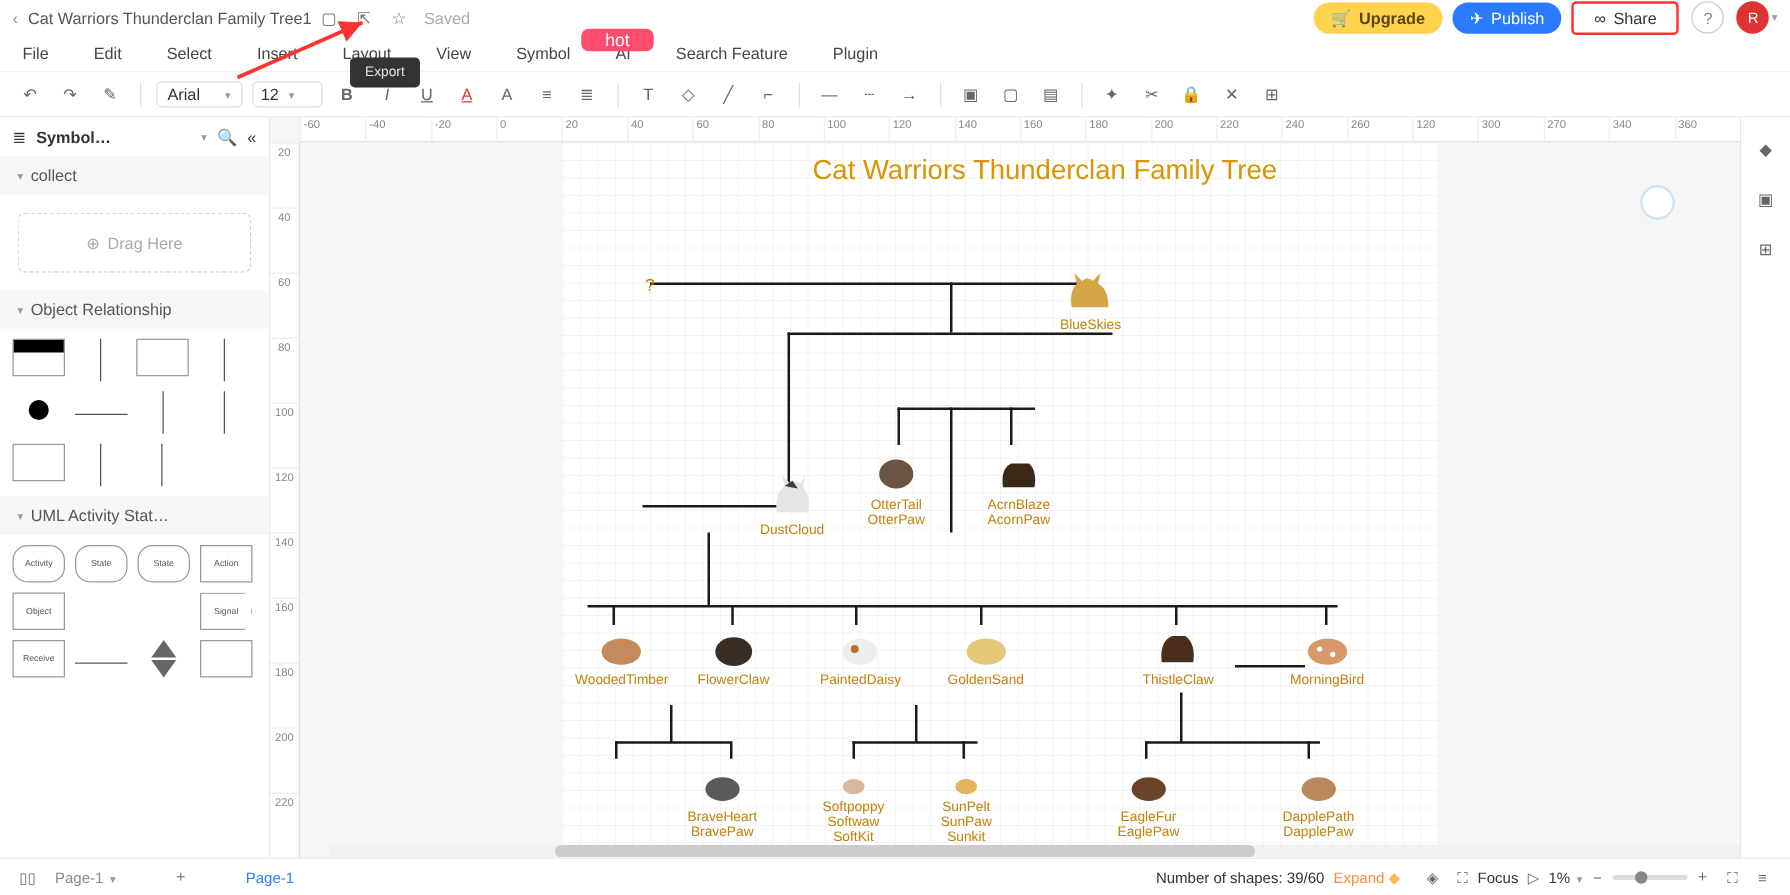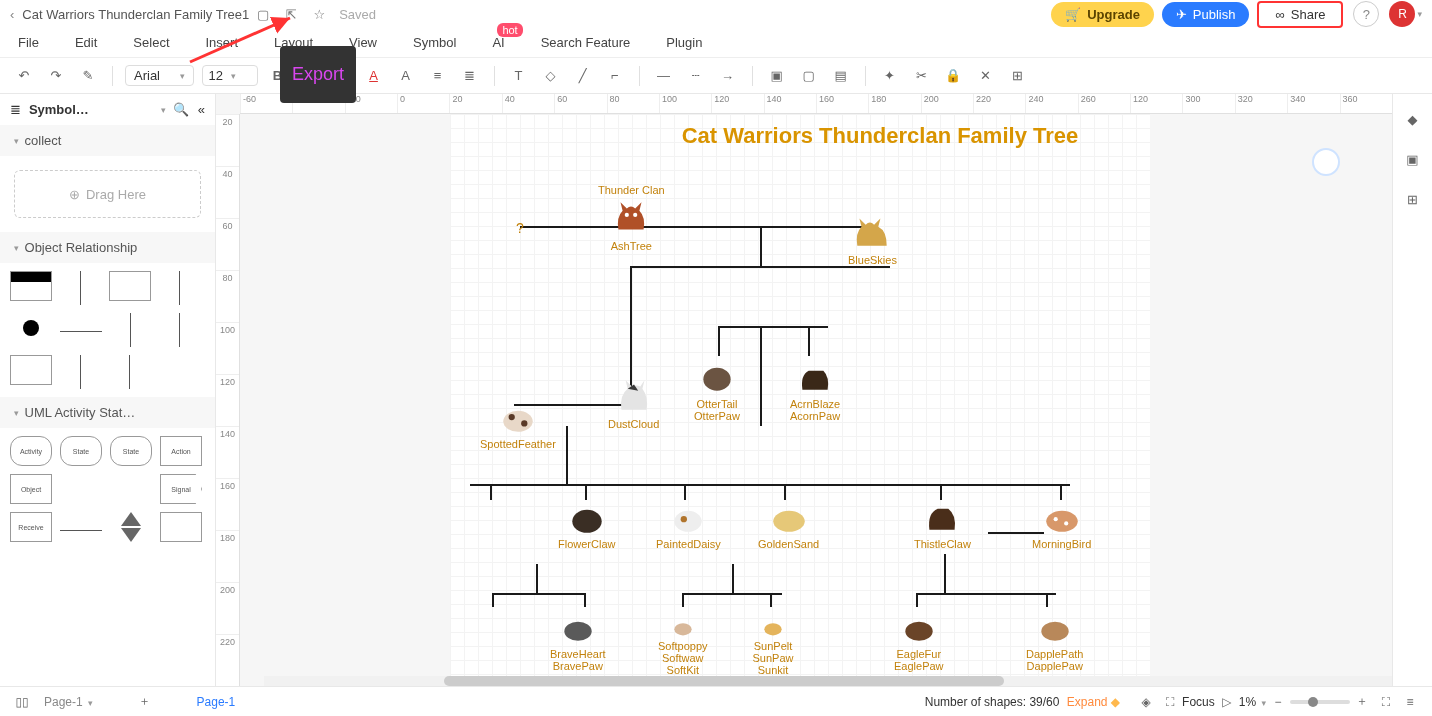--- a/index.html
+++ b/index.html
@@ -9,25 +9,25 @@
 .titlebar .title{color:#555;flex:0 0 auto}
 .titlebar .tbicon{width:28px;display:inline-flex;justify-content:center;color:#777;cursor:pointer}
 .titlebar .saved{color:#aaa;margin-left:6px}
 .titlebar .spacer{flex:1}
 .btn{display:inline-flex;align-items:center;gap:6px;padding:5px 14px;border-radius:16px;font-size:13px;cursor:pointer}
 .btn-upgrade{background:#ffd34d;color:#5b4400;font-weight:600}
 .btn-publish{background:#2a7bff;color:#fff}
 .btn-share{border:2px solid #f33;border-radius:4px;padding:4px 16px}
 .help{width:26px;height:26px;border:1px solid #ccc;border-radius:50%;display:inline-flex;align-items:center;justify-content:center;color:#888;margin-left:10px}
 .avatar{width:26px;height:26px;border-radius:50%;background:#d33;color:#fff;display:inline-flex;align-items:center;justify-content:center;margin-left:10px;font-size:12px}
-.tooltip{position:absolute;top:46px;left:280px;background:#333;color:#d946ef;padding:18px 12px;border-radius:4px;font-size:18px;z-index:20}
+.tooltip{position:absolute;top:46px;left:280px;background:#333;color:#e5e5e5;padding:6px 12px;border-radius:4px;font-size:11px;z-index:20}
 .arrow{position:absolute;z-index:19}
 .menubar{height:30px;display:flex;align-items:center;padding:0 18px;gap:36px;background:#fff;border-bottom:1px solid #eee}
 .menubar .mitem{color:#444;cursor:pointer;position:relative}
-.hot{position:absolute;top:-12px;right:-18px;background:#ff4d6d;color:#fff;font-size:11px;padding:1px 5px;border-radius:6px}
+.hot{position:absolute;top:-12px;right:-18px;background:#ff4d6d;color:#fff;font-size:14px;padding:1px 19px;border-radius:6px}
 .toolbar{height:36px;display:flex;align-items:center;padding:0 12px;gap:8px;border-bottom:1px solid #e8e8e8;background:#fff}
 .toolbar .ticon{width:24px;height:24px;display:inline-flex;align-items:center;justify-content:center;color:#666;cursor:pointer}
 .toolbar .sep{width:1px;height:20px;background:#e0e0e0;margin:0 4px}
 .font-sel{border:1px solid #ddd;border-radius:4px;padding:2px 8px;display:flex;align-items:center;gap:18px}
 .size-sel{border:1px solid #ddd;border-radius:4px;padding:2px 6px;display:flex;align-items:center;gap:6px;width:56px}
 .main{display:flex;height:592px}
 .sidebar{width:216px;border-right:1px solid #e8e8e8;display:flex;flex-direction:column;background:#fff}
 .sb-head{display:flex;align-items:center;padding:8px 10px;gap:8px}
 .sb-head .title{flex:1;font-weight:600;color:#333}
 .sb-section{padding:8px 12px;color:#555;display:flex;align-items:center;gap:6px;background:#f7f7f7}
@@ -44,21 +44,21 @@
 .shape.tri::before,.shape.tri::after{content:"";position:absolute;width:0;height:0;border-left:10px solid transparent;border-right:10px solid transparent}
 .shape.tri::before{border-bottom:14px solid #666;top:0;left:11px}
 .shape.tri::after{border-top:14px solid #666;bottom:0;left:11px}
 .canvas-wrap{flex:1;position:relative;background:#f6f6f6;overflow:hidden}
 .rulers-top{position:absolute;top:0;left:24px;right:0;height:20px;background:#fff;border-bottom:1px solid #e0e0e0;display:flex;font-size:9px;color:#888}
 .rulers-top span{width:53px;text-align:left;padding-left:2px;border-left:1px solid #eee}
 .rulers-left{position:absolute;top:20px;left:0;width:24px;bottom:0;background:#fff;border-right:1px solid #e0e0e0;display:flex;flex-direction:column;font-size:9px;color:#888}
 .rulers-left span{height:53px;padding-top:2px;text-align:center;border-top:1px solid #eee}
 .canvas{position:absolute;top:20px;left:24px;right:0;bottom:0;overflow:hidden}
 .page{position:absolute;top:0;left:210px;width:700px;height:620px;background:#fff;background-image:linear-gradient(#f3f3f3 1px,transparent 1px),linear-gradient(90deg,#f3f3f3 1px,transparent 1px);background-size:14px 14px}
-.page h1{color:#d99400;text-align:center;font-size:22px;font-weight:700;padding:8px 40px 0 200px;line-height:1.3}
+.page h1{color:#d99400;text-align:left;font-size:22px;font-weight:400;padding:8px 40px 0 200px;line-height:1.3}
 .cat-node{position:absolute;text-align:center;font-size:11px;color:#c2820c}
 .cat-node .cat{width:46px;height:42px;margin:0 auto 2px;position:relative}
 .cat svg{width:100%;height:100%}
 .tree-line{position:absolute;background:#1a1a1a}
 .right-rail{width:40px;border-left:1px solid #e8e8e8;display:flex;flex-direction:column;align-items:center;gap:18px;padding-top:14px;background:#fff}
 .right-rail .ricon{width:22px;height:22px;color:#666;cursor:pointer;display:flex;align-items:center;justify-content:center}
 .floating-circle{position:absolute;top:34px;right:52px;width:28px;height:28px;border:2px solid #cfe3ff;border-radius:50%;background:#fff}
 .statusbar{height:30px;border-top:1px solid #e8e8e8;display:flex;align-items:center;padding:0 10px;font-size:12px;background:#fff}
 .statusbar .left{display:flex;align-items:center;gap:10px}
 .statusbar .page-lbl{color:#888}
@@ -227,21 +227,21 @@
         <span>120</span>
         <span>140</span>
         <span>160</span>
         <span>180</span>
         <span>200</span>
         <span>220</span>
         <span>240</span>
         <span>260</span>
         <span>120</span>
         <span>300</span>
-        <span>320</span>
+        <span>270</span>
         <span>340</span>
         <span>360</span>
       </div>
     <div class="rulers-left">
         <span>20</span>
         <span>40</span>
         <span>60</span>
         <span>80</span>
         <span>100</span>
         <span>120</span>
@@ -279,45 +279,28 @@
         <div class="tree-line" style="top:479px;left:134px;width:2px;height:14px"></div>
         <div class="tree-line" style="top:450px;left:282px;width:2px;height:30px"></div>
         <div class="tree-line" style="top:479px;left:232px;width:100px;height:2px"></div>
         <div class="tree-line" style="top:479px;left:232px;width:2px;height:14px"></div>
         <div class="tree-line" style="top:479px;left:320px;width:2px;height:14px"></div>
         <div class="tree-line" style="top:440px;left:494px;width:2px;height:40px"></div>
         <div class="tree-line" style="top:479px;left:466px;width:140px;height:2px"></div>
         <div class="tree-line" style="top:479px;left:466px;width:2px;height:14px"></div>
         <div class="tree-line" style="top:479px;left:596px;width:2px;height:14px"></div>
 
-        <div class="cat-node" style="top:70px;left:148px">
-          <div style="font-size:11px">Thunder Clan</div>
-          <div class="cat"><svg viewBox="0 0 40 40">
-                <path d="M8 32 Q6 20 12 14 L10 6 L16 12 Q20 8 24 12 L30 6 L28 14 Q34 20 32 32 Z" fill="#b05028"></path>
-                <circle cx="16" cy="18" r="2" fill="#fff"></circle>
-                <circle cx="24" cy="18" r="2" fill="#fff"></circle>
-              </svg></div>
-          <div>AshTree</div>
-        </div>
         <div class="cat-node" style="top:96px;left:398px">
           <div class="cat"><svg viewBox="0 0 40 40">
                 <path d="M6 34 Q4 22 10 16 L8 8 L14 14 Q18 10 22 14 L28 8 L26 16 Q34 20 34 34 Z" fill="#d4a64a"></path>
               </svg></div>
           <div>BlueSkies</div>
         </div>
         <div class="cat-node" style="top:106px;left:66px;font-size:14px">?</div>
 
-        <div class="cat-node" style="top:280px;left:30px">
-          <div class="cat"><svg viewBox="0 0 40 40">
-                <ellipse cx="20" cy="26" rx="14" ry="10" fill="#e8d8c8"></ellipse>
-                <circle cx="14" cy="22" r="3" fill="#5a3a28"></circle>
-                <circle cx="26" cy="28" r="3" fill="#5a3a28"></circle>
-              </svg></div>
-          <div>SpottedFeather</div>
-        </div>
         <div class="cat-node" style="top:260px;left:158px">
           <div class="cat"><svg viewBox="0 0 40 40">
                 <path d="M8 34 Q6 20 14 14 L12 6 L18 12 Q22 10 26 12 L30 6 L28 14 Q34 22 32 34 Z" fill="#e4e4e4"></path>
                 <path d="M14 14 L20 10 L24 16" fill="#3a3a3a"></path>
               </svg></div>
           <div>DustCloud</div>
         </div>
         <div class="cat-node" style="top:240px;left:244px">
           <div class="cat"><svg viewBox="0 0 40 40">
                 <ellipse cx="20" cy="24" rx="13" ry="11" fill="#6b5442"></ellipse>
@@ -326,20 +309,26 @@
             <div>OtterPaw</div>
         </div>
         <div class="cat-node" style="top:240px;left:340px">
           <div class="cat"><svg viewBox="0 0 40 40">
                 <path d="M8 34 Q6 20 14 16 L28 16 Q34 22 32 34 Z" fill="#3a2818"></path>
               </svg></div>
           <div>AcrnBlaze</div>
             <div>AcornPaw</div>
         </div>
 
+        <div class="cat-node" style="top:380px;left:10px">
+          <div class="cat"><svg viewBox="0 0 40 40">
+                <ellipse cx="20" cy="26" rx="15" ry="10" fill="#c48a5c"></ellipse>
+              </svg></div>
+          <div>WoodedTimber</div>
+        </div>
         <div class="cat-node" style="top:380px;left:108px">
           <div class="cat"><svg viewBox="0 0 40 40">
                 <ellipse cx="20" cy="26" rx="14" ry="11" fill="#3a2e24"></ellipse>
               </svg></div>
           <div>FlowerClaw</div>
         </div>
         <div class="cat-node" style="top:380px;left:206px">
           <div class="cat"><svg viewBox="0 0 40 40">
                 <ellipse cx="20" cy="26" rx="13" ry="10" fill="#eee"></ellipse>
                 <circle cx="16" cy="24" r="3" fill="#b0742c"></circle>

